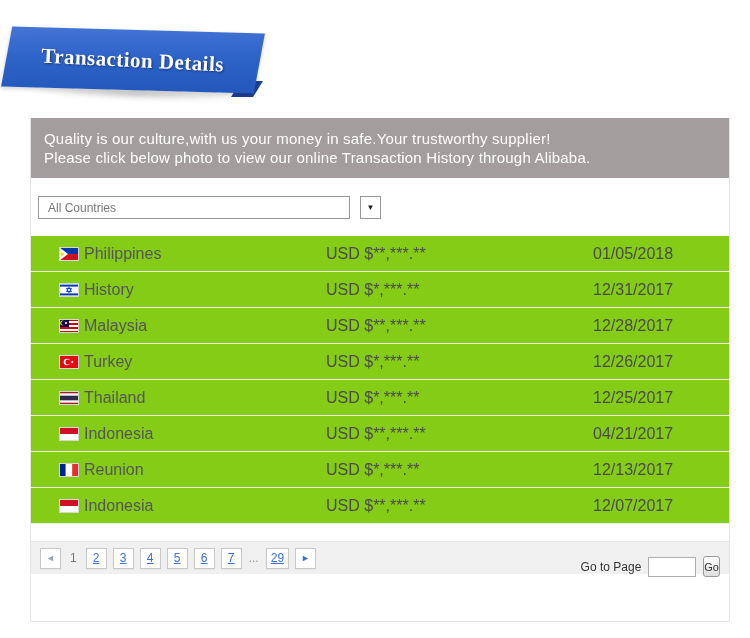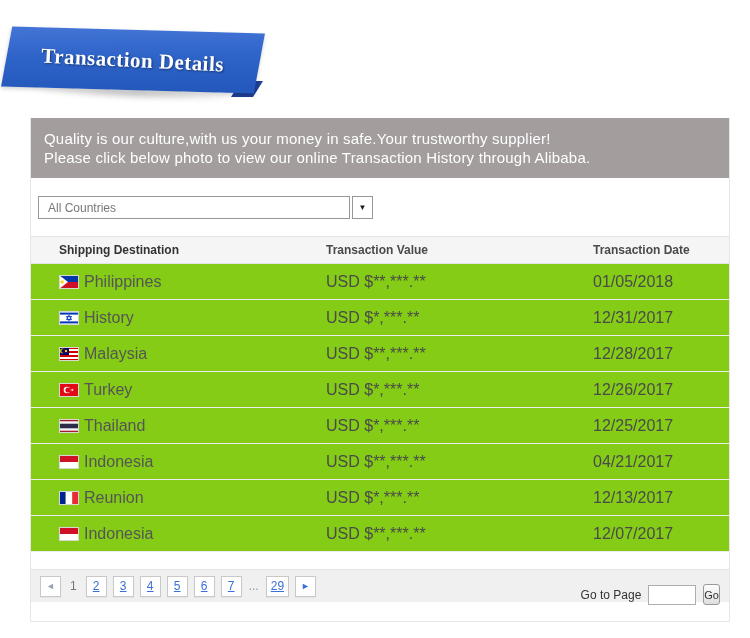--- a/index.html
+++ b/index.html
@@ -16,21 +16,21 @@
      display:flex; align-items:center; justify-content:center; }
   .ribbon-title { font-family:"Liberation Serif", serif; font-weight:bold; font-size:21px; color:#fff;
      letter-spacing:0.5px; transform:skewX(9deg) rotate(1.2deg); text-shadow:1px 1px 2px rgba(0,0,0,0.4); }
 
   
   .panel { position:absolute; left:30px; top:118px; width:700px; height:504px; background:#fff; border:1px solid #e6e6e6; border-top:none; }
 
   .promo { height:60px; background:#a39d9d; color:#fff; font-size:15px; line-height:19px; padding:11px 10px 0 13px; letter-spacing:0.2px; }
 
   .filter-sec { padding:18px 12px 0 7px; }
-  .select-row { display:flex; align-items:stretch; }
+  .select-row { display:flex; align-items:stretch;gap:8px; }
   .select-box { width:312px; height:23px; border:1px solid #979797; background:#fff; display:flex; align-items:center; padding-left:9px; font-size:12px; color:#777; }
   .select-arrow-btn { width:21px; height:23px; margin-left:2px; border:1px solid #979797; background:#fff; display:flex; align-items:center; justify-content:center; font-size:8px; color:#1a1a1a; cursor:pointer; }
   .summary { margin-top:7px; font-size:12px; color:#5a5a5a; }
   .summary .count { color:#3a6fd8; }
 
   
   .tbl { margin-top:17px; }
   .tr { display:grid; grid-template-columns:295px 267px 1fr; align-items:center; }
   .tr-head { height:28px; background:#f5f5f5; border-top:1px solid #e3e3e3; border-bottom:1px solid #e3e3e3; font-weight:bold; font-size:12px; color:#333; }
   .tr-body { height:36px; border-bottom:1px solid #ededed; font-size:16px; color:#555; background:#84cc16; }
@@ -81,25 +81,20 @@
         <div class="select-box">
           <span>All Countries</span>
         </div>
         <div class="select-arrow-btn">
           <span>▼</span>
         </div>
       </div>
     </div>
 
     <div class="tbl">
-      <div class="tr tr-head">
-        <div class="td-dest">Shipping Destination</div>
-        <div class="td-val">Transaction Value</div>
-        <div class="td-date">Transaction Date</div>
-      </div>
       <div id="table-body">
   <div class="tr tr-body">
     <div class="td-dest">
       <span class="flag">
                 <svg viewBox="0 0 20 14">
                   <rect width="20" height="7" fill="#0038a8"></rect>
                   <rect y="7" width="20" height="7" fill="#ce1126"></rect>
                   <polygon points="0,0 9,7 0,14" fill="#fff"></polygon>
                   <circle cx="3.1" cy="7" r="1.7" fill="#fcd116"></circle>
                   <rect x="0.5" y="0.5" width="19" height="13" fill="none" stroke="#d6d6d6" stroke-width="1"></rect>

